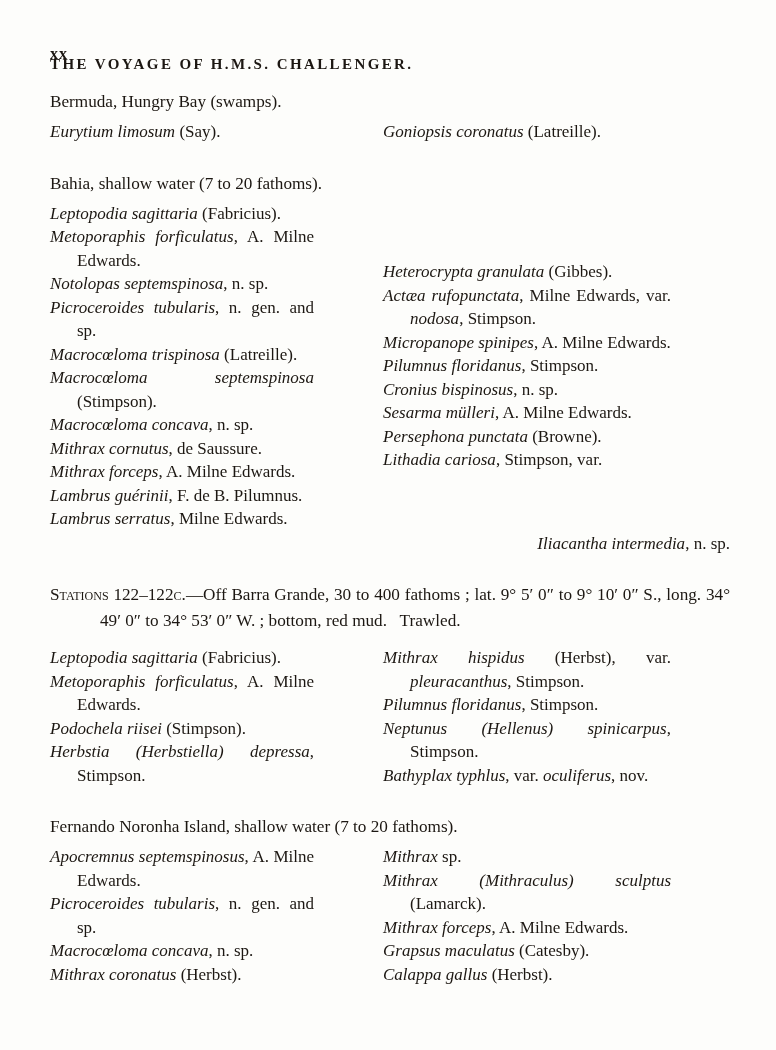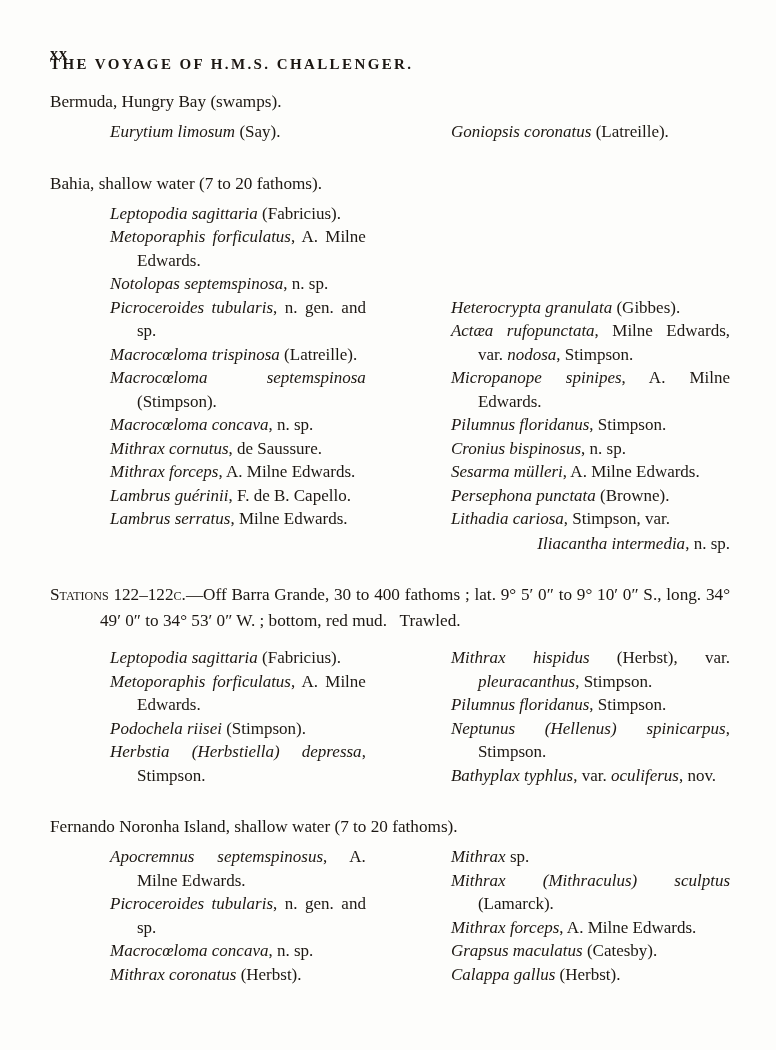--- a/index.html
+++ b/index.html
@@ -49,23 +49,21 @@
   }
   .heading.hang{
     padding-left:50px;
     text-indent:-50px;
     text-align:justify;
     margin-bottom:12px;
   }
   .sc{font-variant:small-caps;}
   .columns{
     display:flex;
-    margin-left:60px;
-    align-items:flex-end;
-    gap:8px;
+    align-items:center;
   }
   ul.col{
     list-style:none;
     margin:0;
     padding:0;
   }
   ul.col.left{width:264px;}
   ul.col.right{width:288px;margin-left:55px;}
   .rule{
     width:2px;
@@ -115,21 +113,21 @@
           <ul class="col left">
             <li class="species"><i>Leptopodia sagittaria</i><span> (Fabricius).</span></li>
             <li class="species"><i>Metoporaphis forficulatus</i><span>, A. Milne Edwards.</span></li>
             <li class="species"><i>Notolopas septemspinosa</i><span>, n. sp.</span></li>
             <li class="species"><i>Picroceroides tubularis</i><span>, n. gen. and sp.</span></li>
             <li class="species"><i>Macrocœloma trispinosa</i><span> (Latreille).</span></li>
             <li class="species"><i>Macrocœloma septemspinosa</i><span> (Stimpson).</span></li>
             <li class="species"><i>Macrocœloma concava</i><span>, n. sp.</span></li>
             <li class="species"><i>Mithrax cornutus</i><span>, de Saussure.</span></li>
             <li class="species"><i>Mithrax forceps</i><span>, A. Milne Edwards.</span></li>
-            <li class="species"><i>Lambrus guérinii</i><span>, F. de B. Capello.</span></li>
+            <li class="species"><i>Lambrus guérinii</i><span>, F. de B. Pilumnus.</span></li>
             <li class="species"><i>Lambrus serratus</i><span>, Milne Edwards.</span></li>
           </ul>
           <div class="rule"></div>
           <ul class="col right">
             <li class="species"><i>Heterocrypta granulata</i><span> (Gibbes).</span></li>
             <li class="species"><i>Actæa rufopunctata</i><span>, Milne Edwards, var. </span><i>nodosa</i><span>, Stimpson.</span></li>
             <li class="species"><i>Micropanope spinipes</i><span>, A. Milne Edwards.</span></li>
             <li class="species"><i>Pilumnus floridanus</i><span>, Stimpson.</span></li>
             <li class="species"><i>Cronius bispinosus</i><span>, n. sp.</span></li>
             <li class="species"><i>Sesarma mülleri</i><span>, A. Milne Edwards.</span></li>

